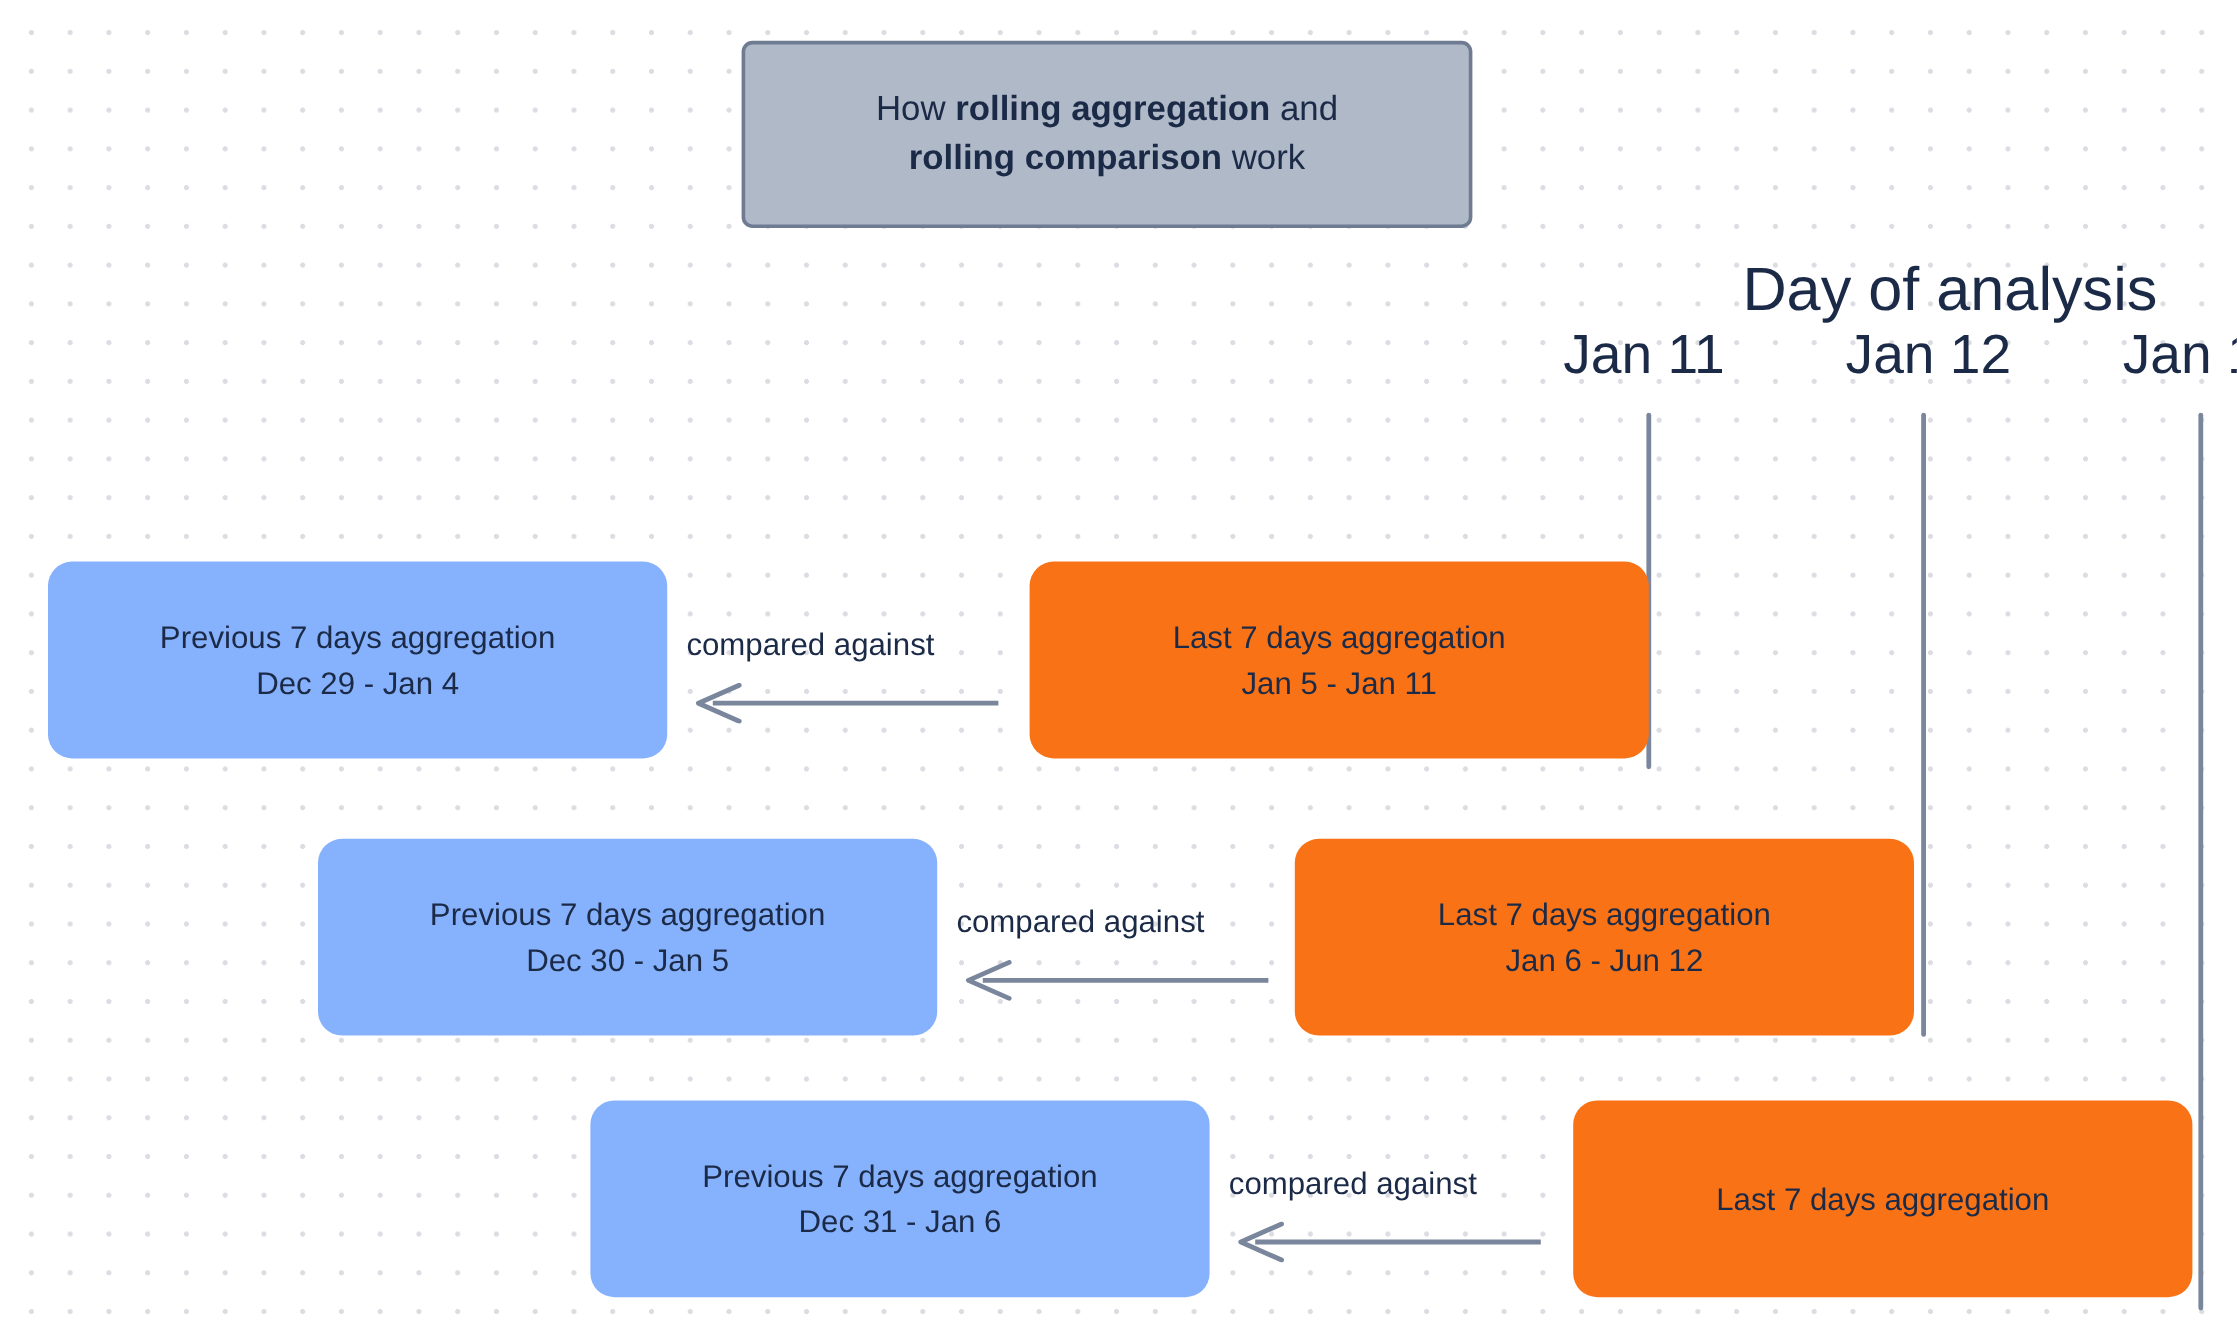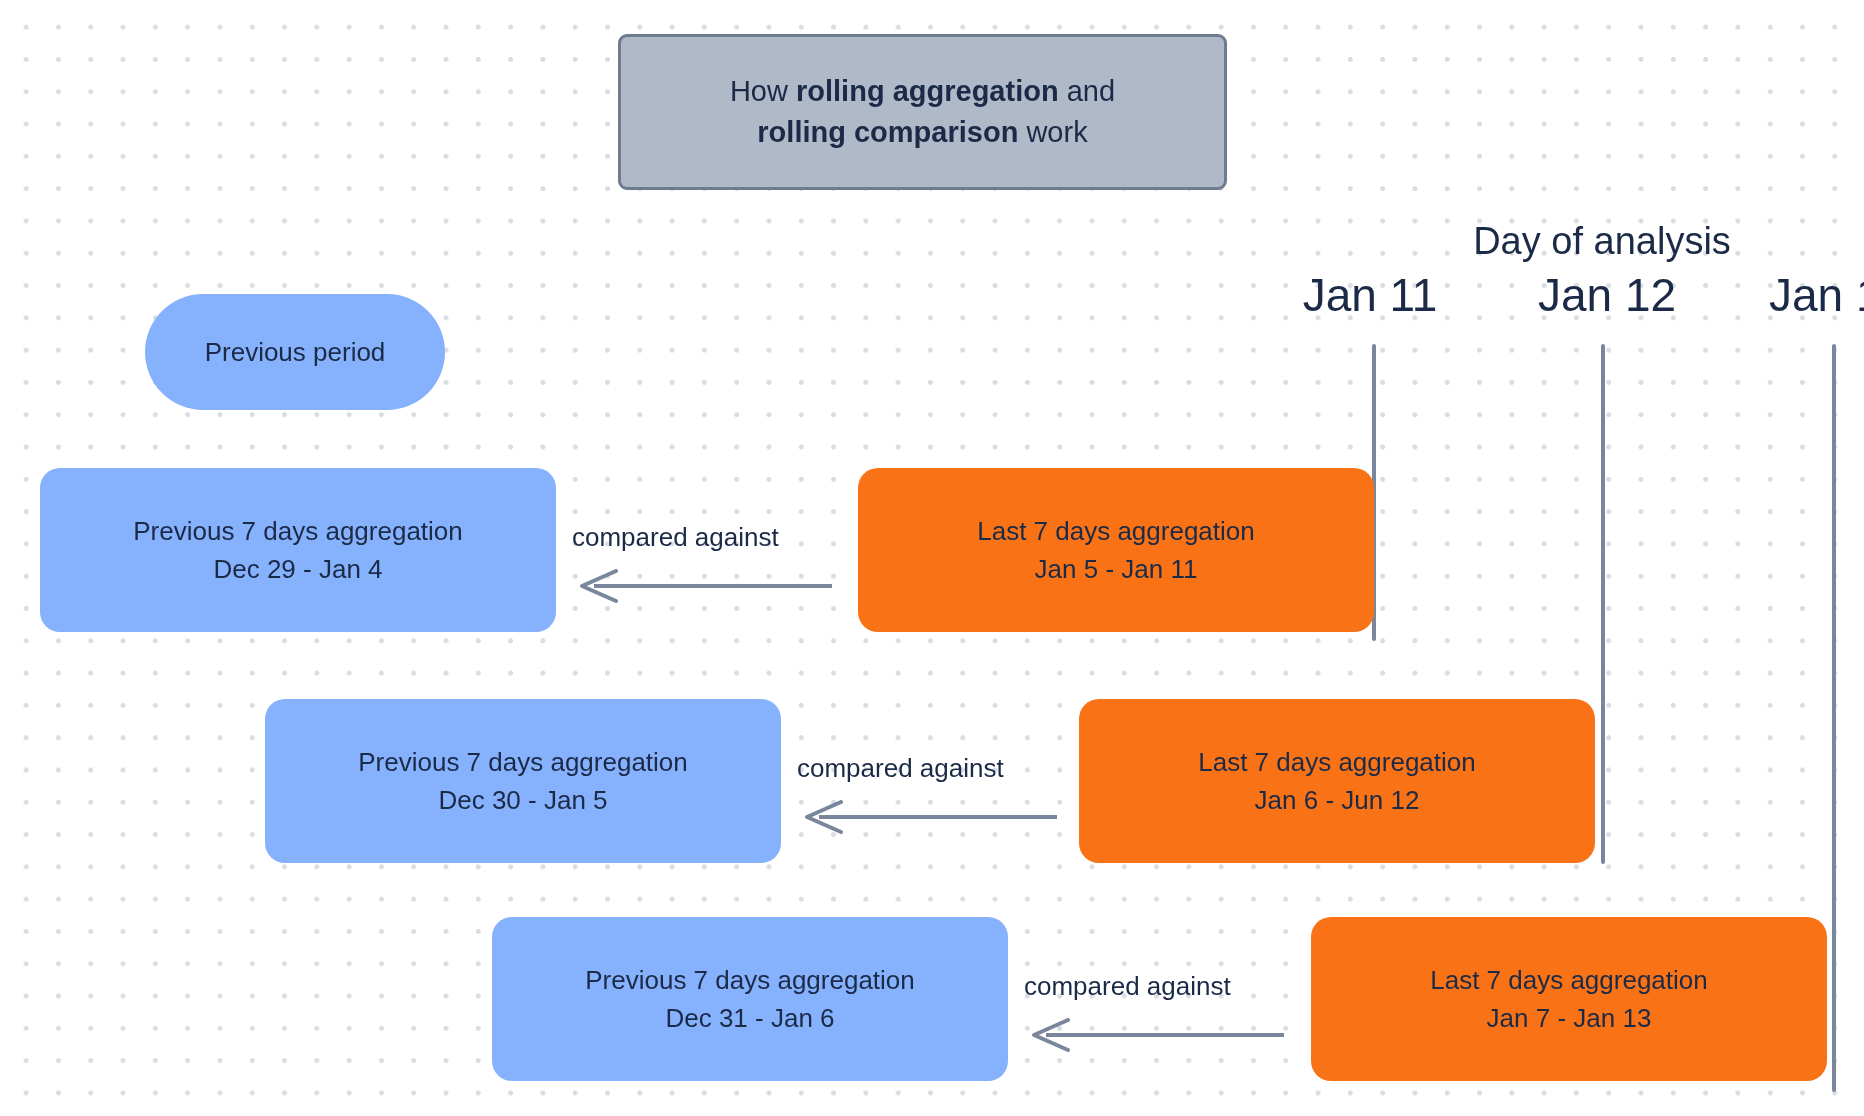--- a/index.html
+++ b/index.html
@@ -50,21 +50,21 @@
   }
   .title-card .title-text b { font-weight: 700; }
 
   
   .analysis-header {
     position: absolute;
     left: 1452px;
     top: 218px;
     width: 300px;
     text-align: center;
-    font-size: 38px;
+    font-size: 51px;
     line-height: 46px;
     color: #1b2a47;
     white-space: nowrap;
   }
 
   .day-label {
     position: absolute;
     top: 272px;
     font-size: 46px;
     line-height: 46px;
@@ -158,23 +158,20 @@
   <div class="analysis-header">Day of analysis</div>
 
   <div class="day-label d0">Jan 11</div>
   <div class="day-label d1">Jan 12</div>
   <div class="day-label d2">Jan 13</div>
 
   <div class="day-line l0"></div>
   <div class="day-line l1"></div>
   <div class="day-line l2"></div>
 
-  <div class="pill blue pill-legend">
-    <span>Previous period</span>
-  </div>
 
   <div class="row1">
     <div class="pill blue left">
       <div>
         <div>Previous 7 days aggregation</div>
         <div>Dec 29 - Jan 4</div>
       </div>
     </div>
 
     <div class="connector">
@@ -229,18 +226,17 @@
       <div class="conn-label">compared against</div>
       <svg class="conn-arrow" viewBox="0 0 270 34" preserveAspectRatio="none">
         <line x1="260" y1="17" x2="22" y2="17" stroke="#79869c" stroke-width="4"></line>
         <polyline points="44,2 10,17 44,32" fill="none" stroke="#79869c" stroke-width="4" stroke-linecap="round" stroke-linejoin="round"></polyline>
       </svg>
     </div>
 
     <div class="pill green right">
       <div>
         <div>Last 7 days aggregation</div>
-        <div>Jan 7 - Jan 13</div>
       </div>
     </div>
   </div>
 
 </div>
 
 </body></html>

